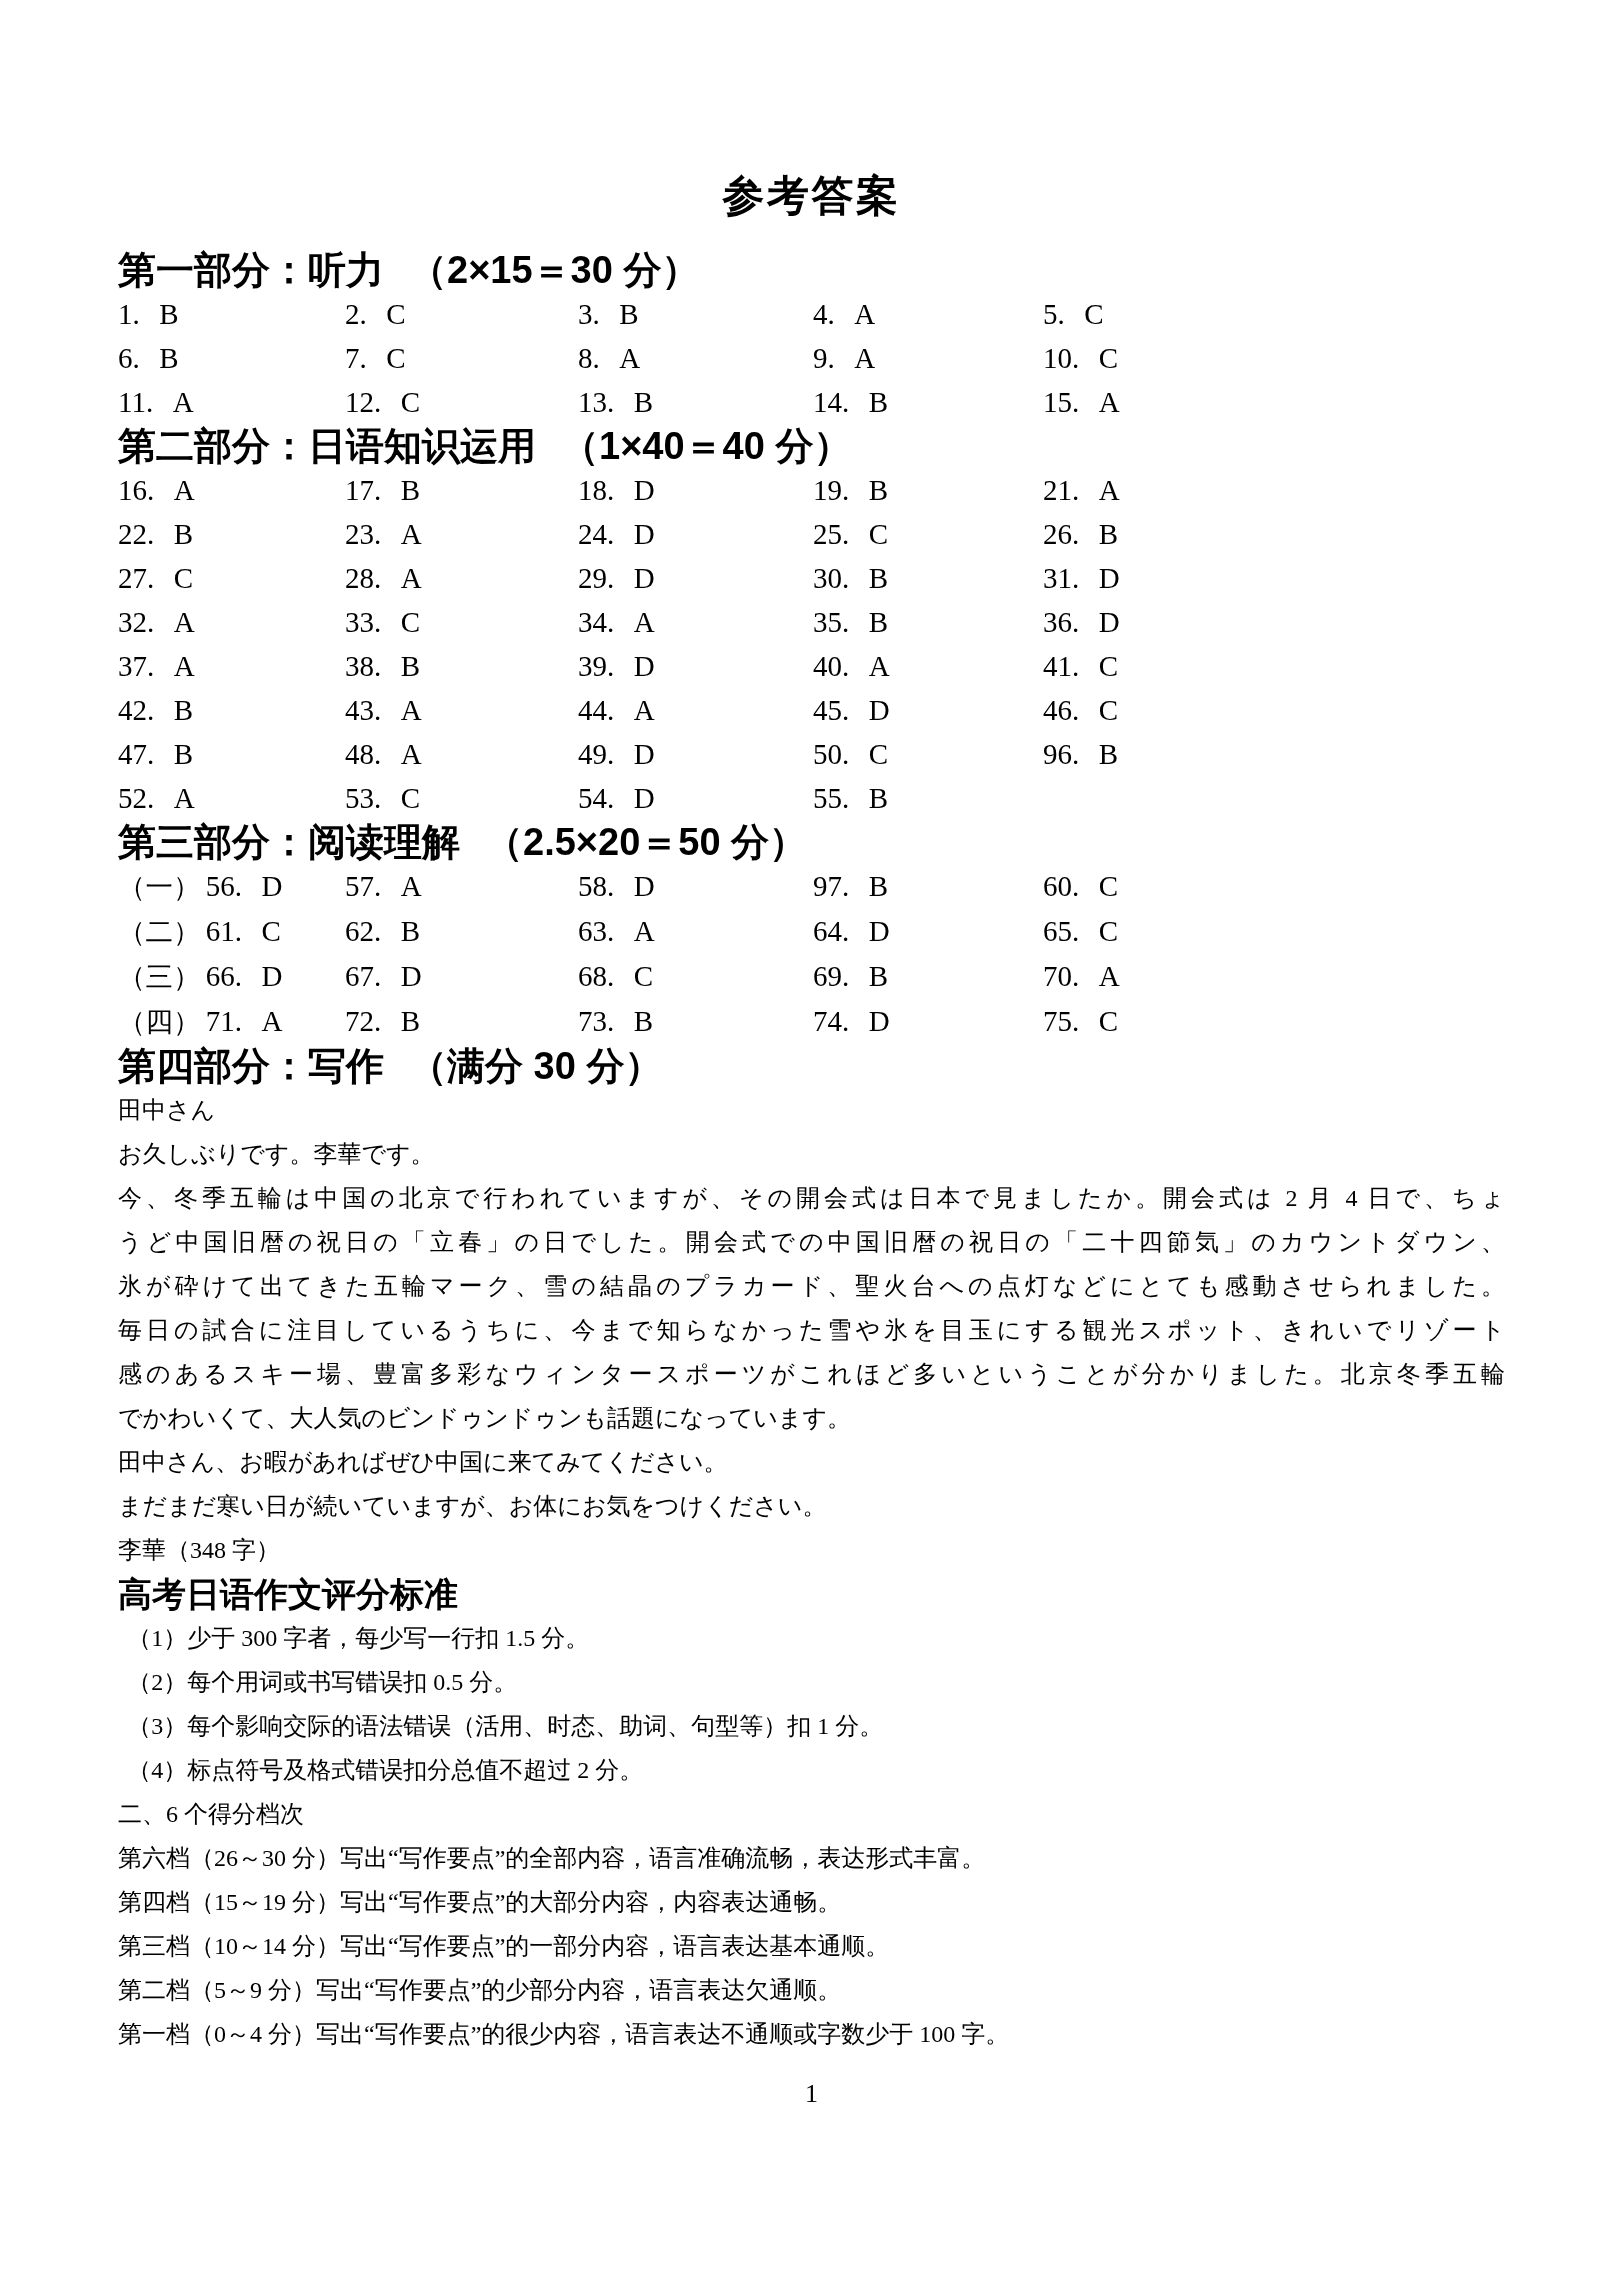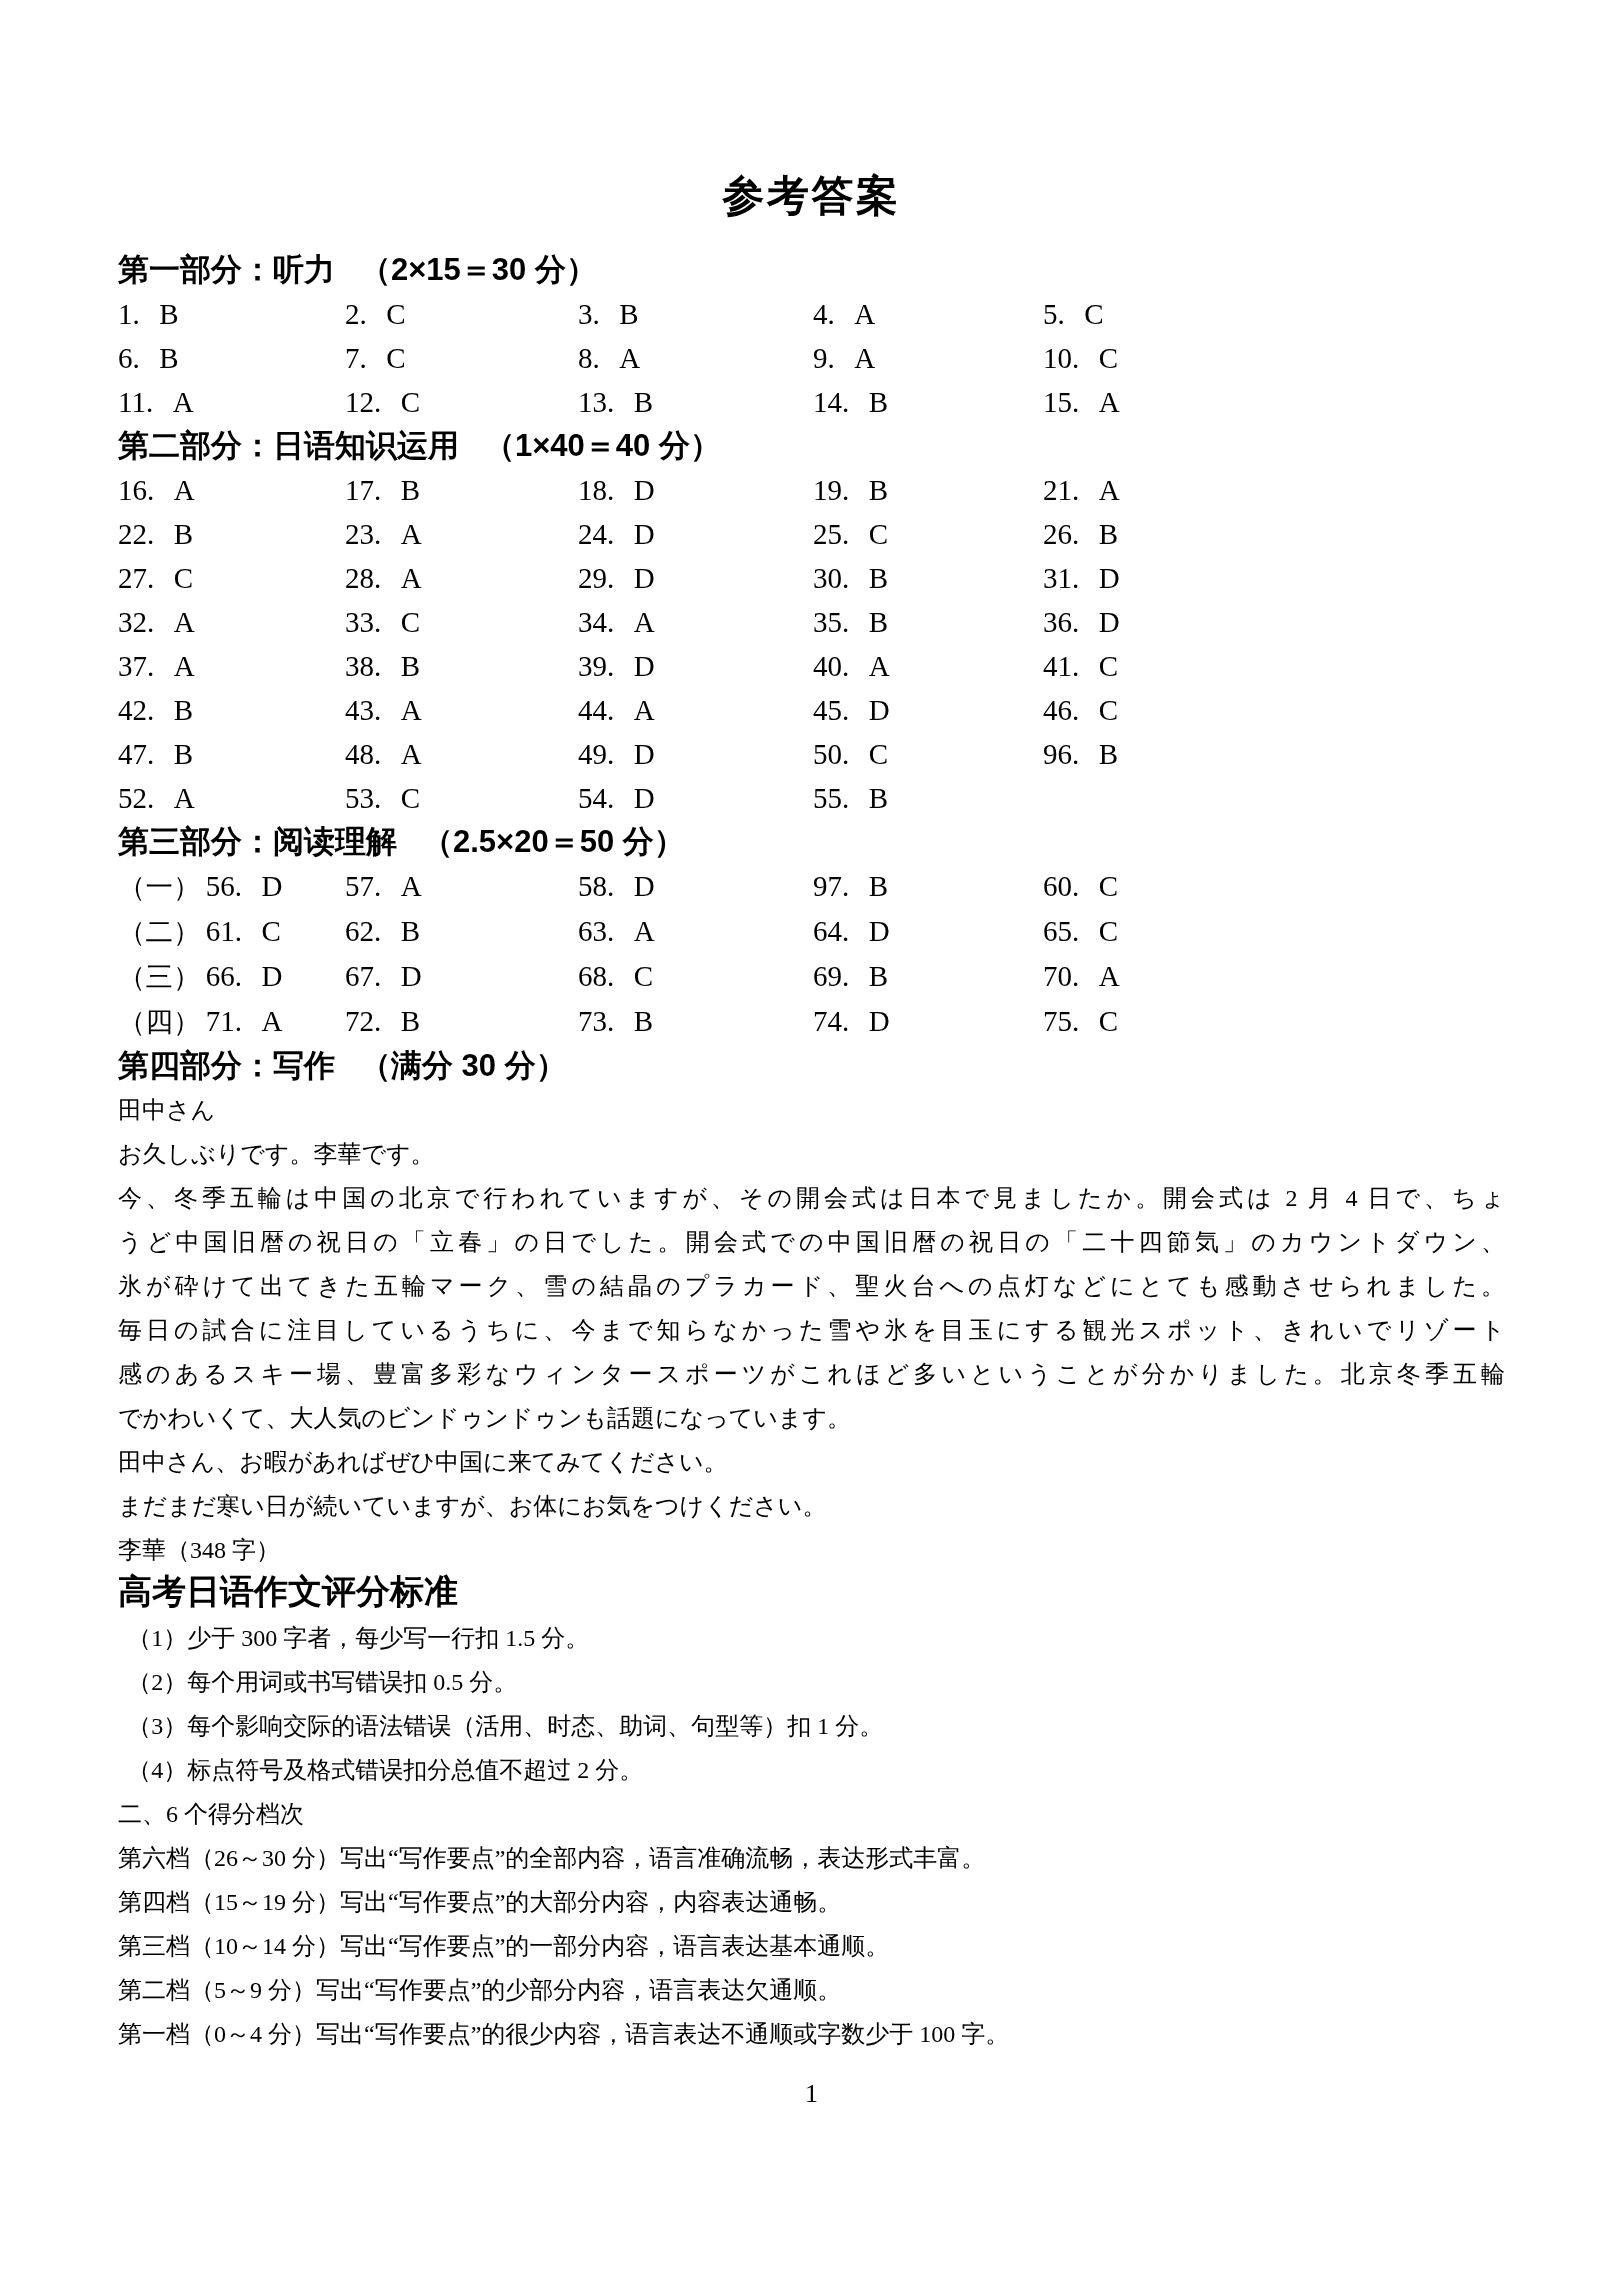--- a/index.html
+++ b/index.html
@@ -25,21 +25,21 @@
     font-family: "Liberation Sans", "DejaVu Sans", sans-serif;
     font-weight: 700;
     font-size: 42px;
     line-height: 52px;
     text-align: center;
     letter-spacing: 2.6px;
   }
   .h {
     font-family: "Liberation Sans", "DejaVu Sans", sans-serif;
     font-weight: 700;
-    font-size: 31px;
+    font-size: 38px;
     line-height: 44px;
   }
   .h.first { margin-top: 26px; }
   .h .score { margin-left: 25px; }
   .grid {
     display: grid;
     grid-template-columns: 227px 233px 235px 230px auto;
   }
   .cell {
     line-height: 44px;
@@ -52,21 +52,21 @@
     font-size: 24px;
     line-height: 44px;
   }
   .line.j {
     text-align: justify;
     text-align-last: justify;
     text-justify: inter-character;
   }
   .line.rule { padding-left: 9.2px; }
   .rh {
-    font-family: Liberation Mono, monospace;
+    font-family: Liberation Sans, sans-serif;
     font-weight: 700;
     font-size: 34px;
     line-height: 44px;
   }
   .pageno {
     margin-top: 15.7px;
     font-size: 26px;
     line-height: 44px;
     text-align: center;
   }

